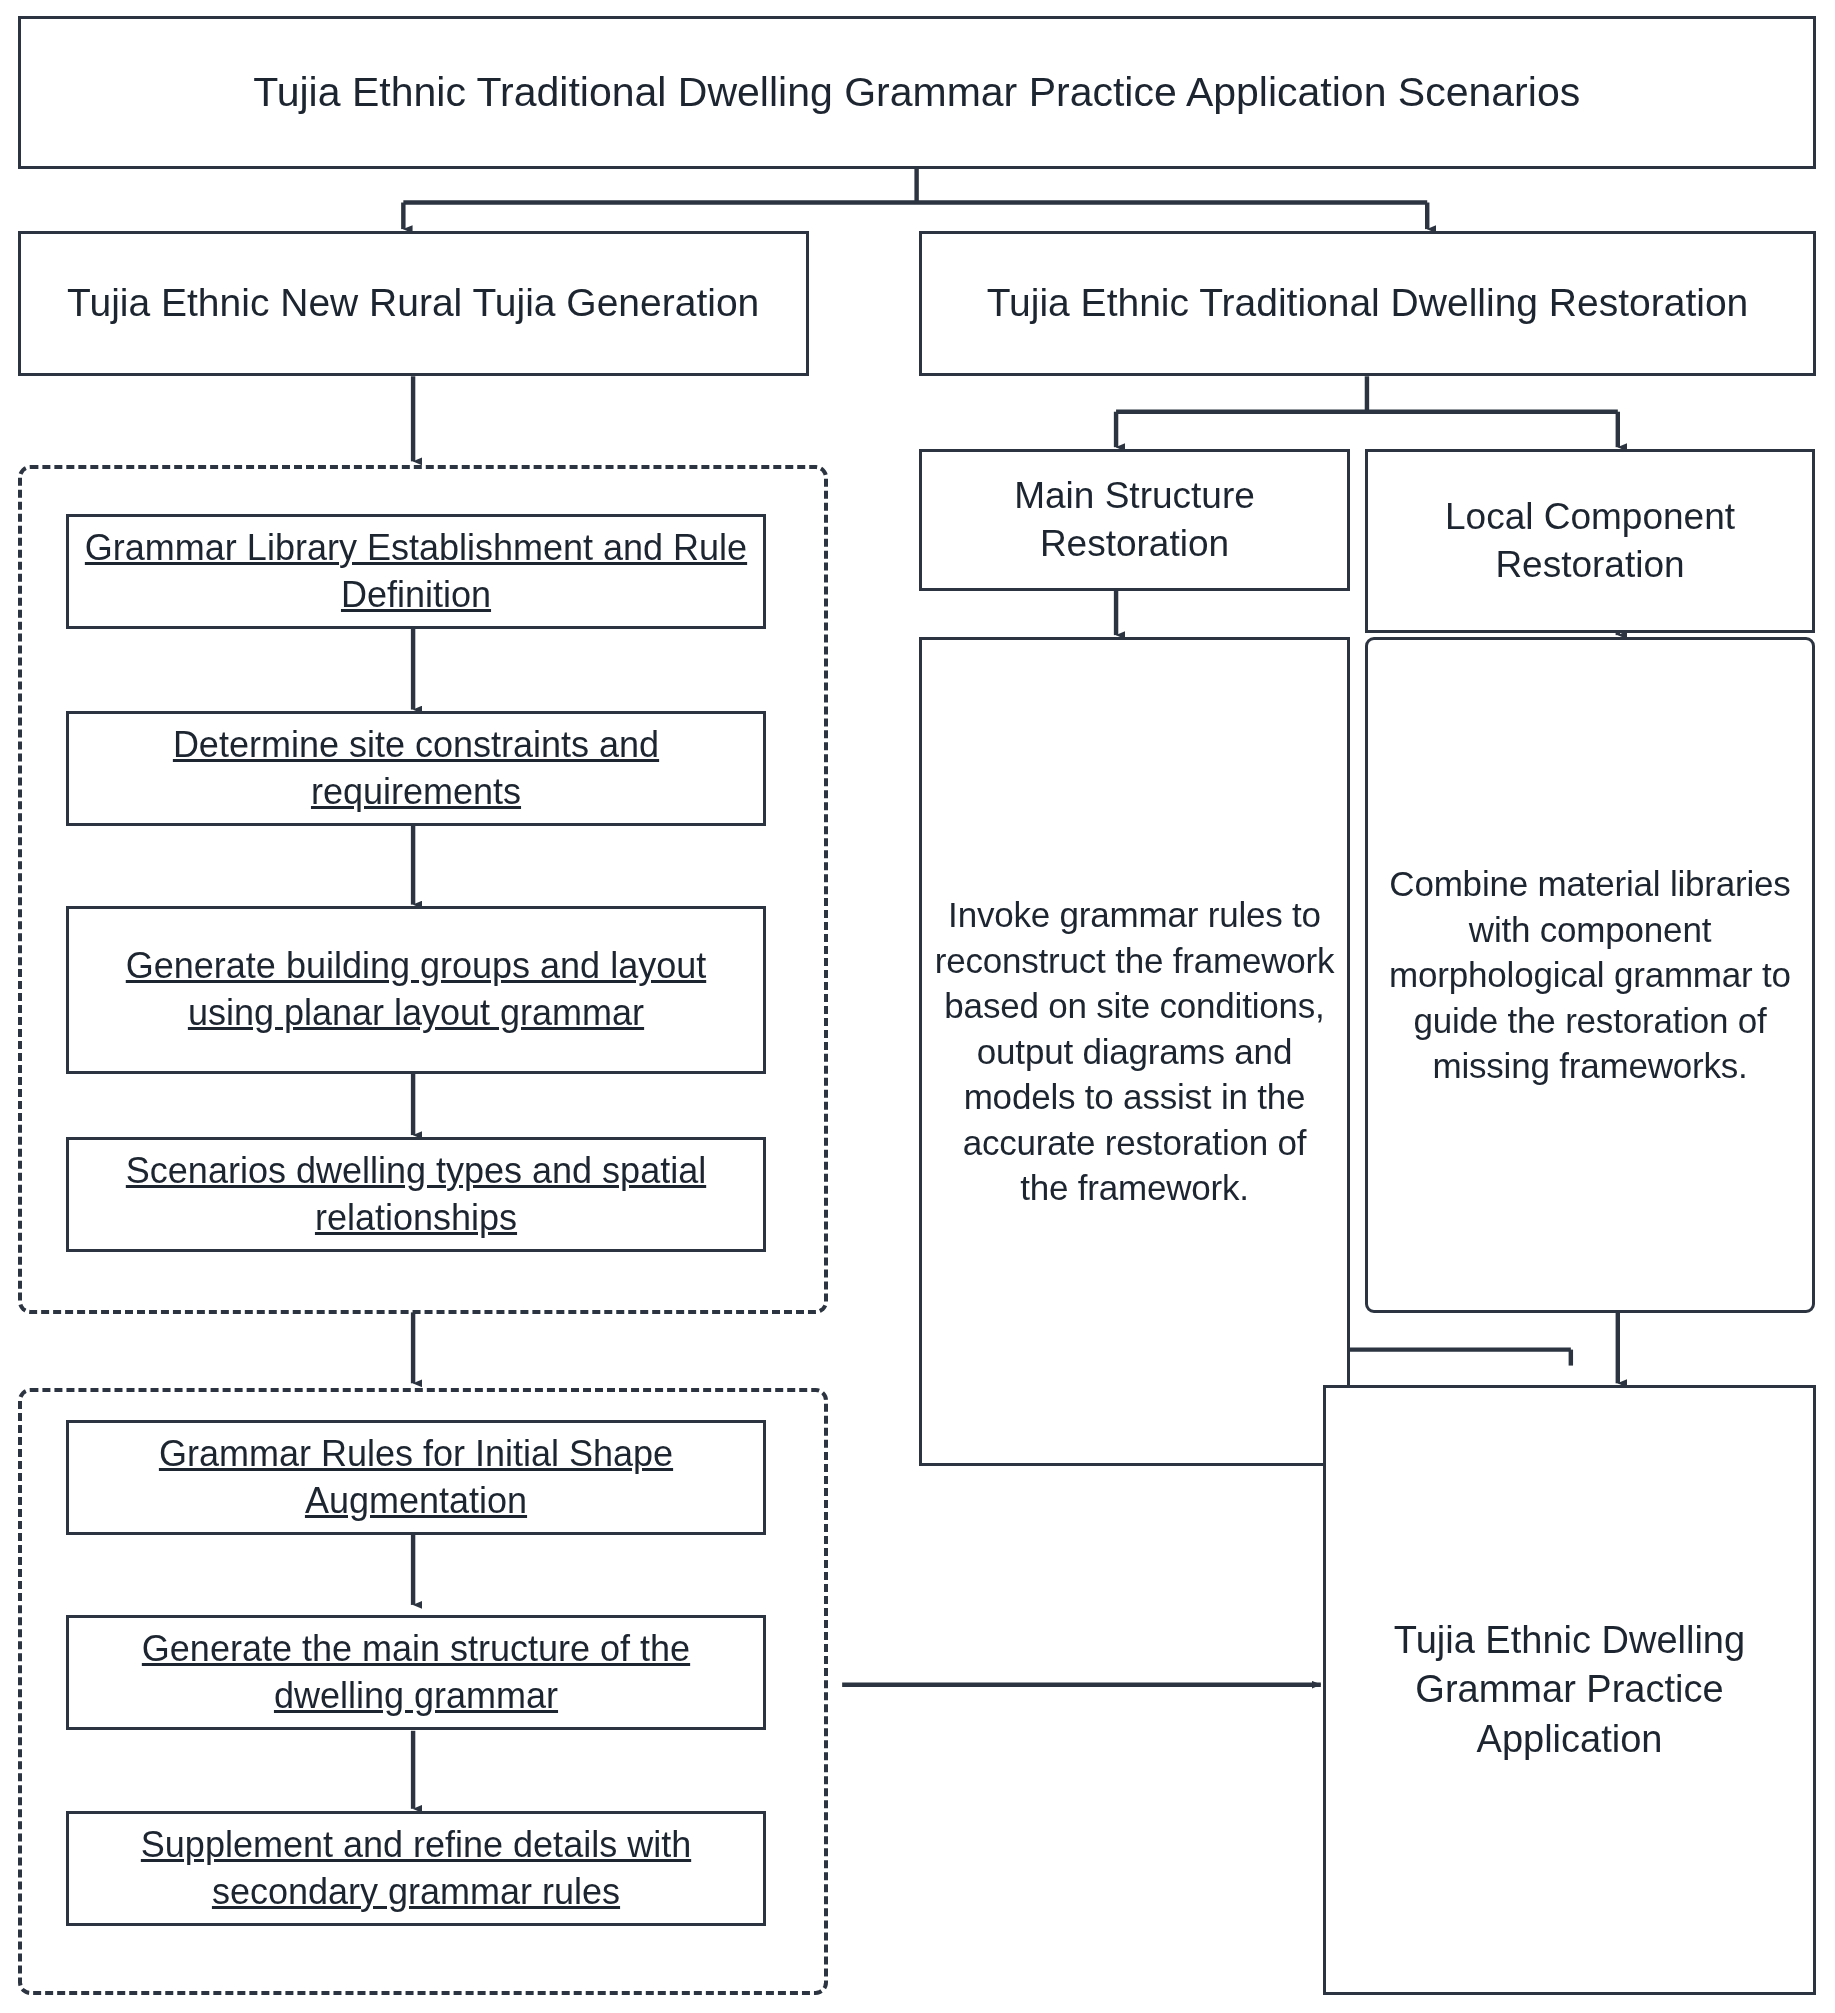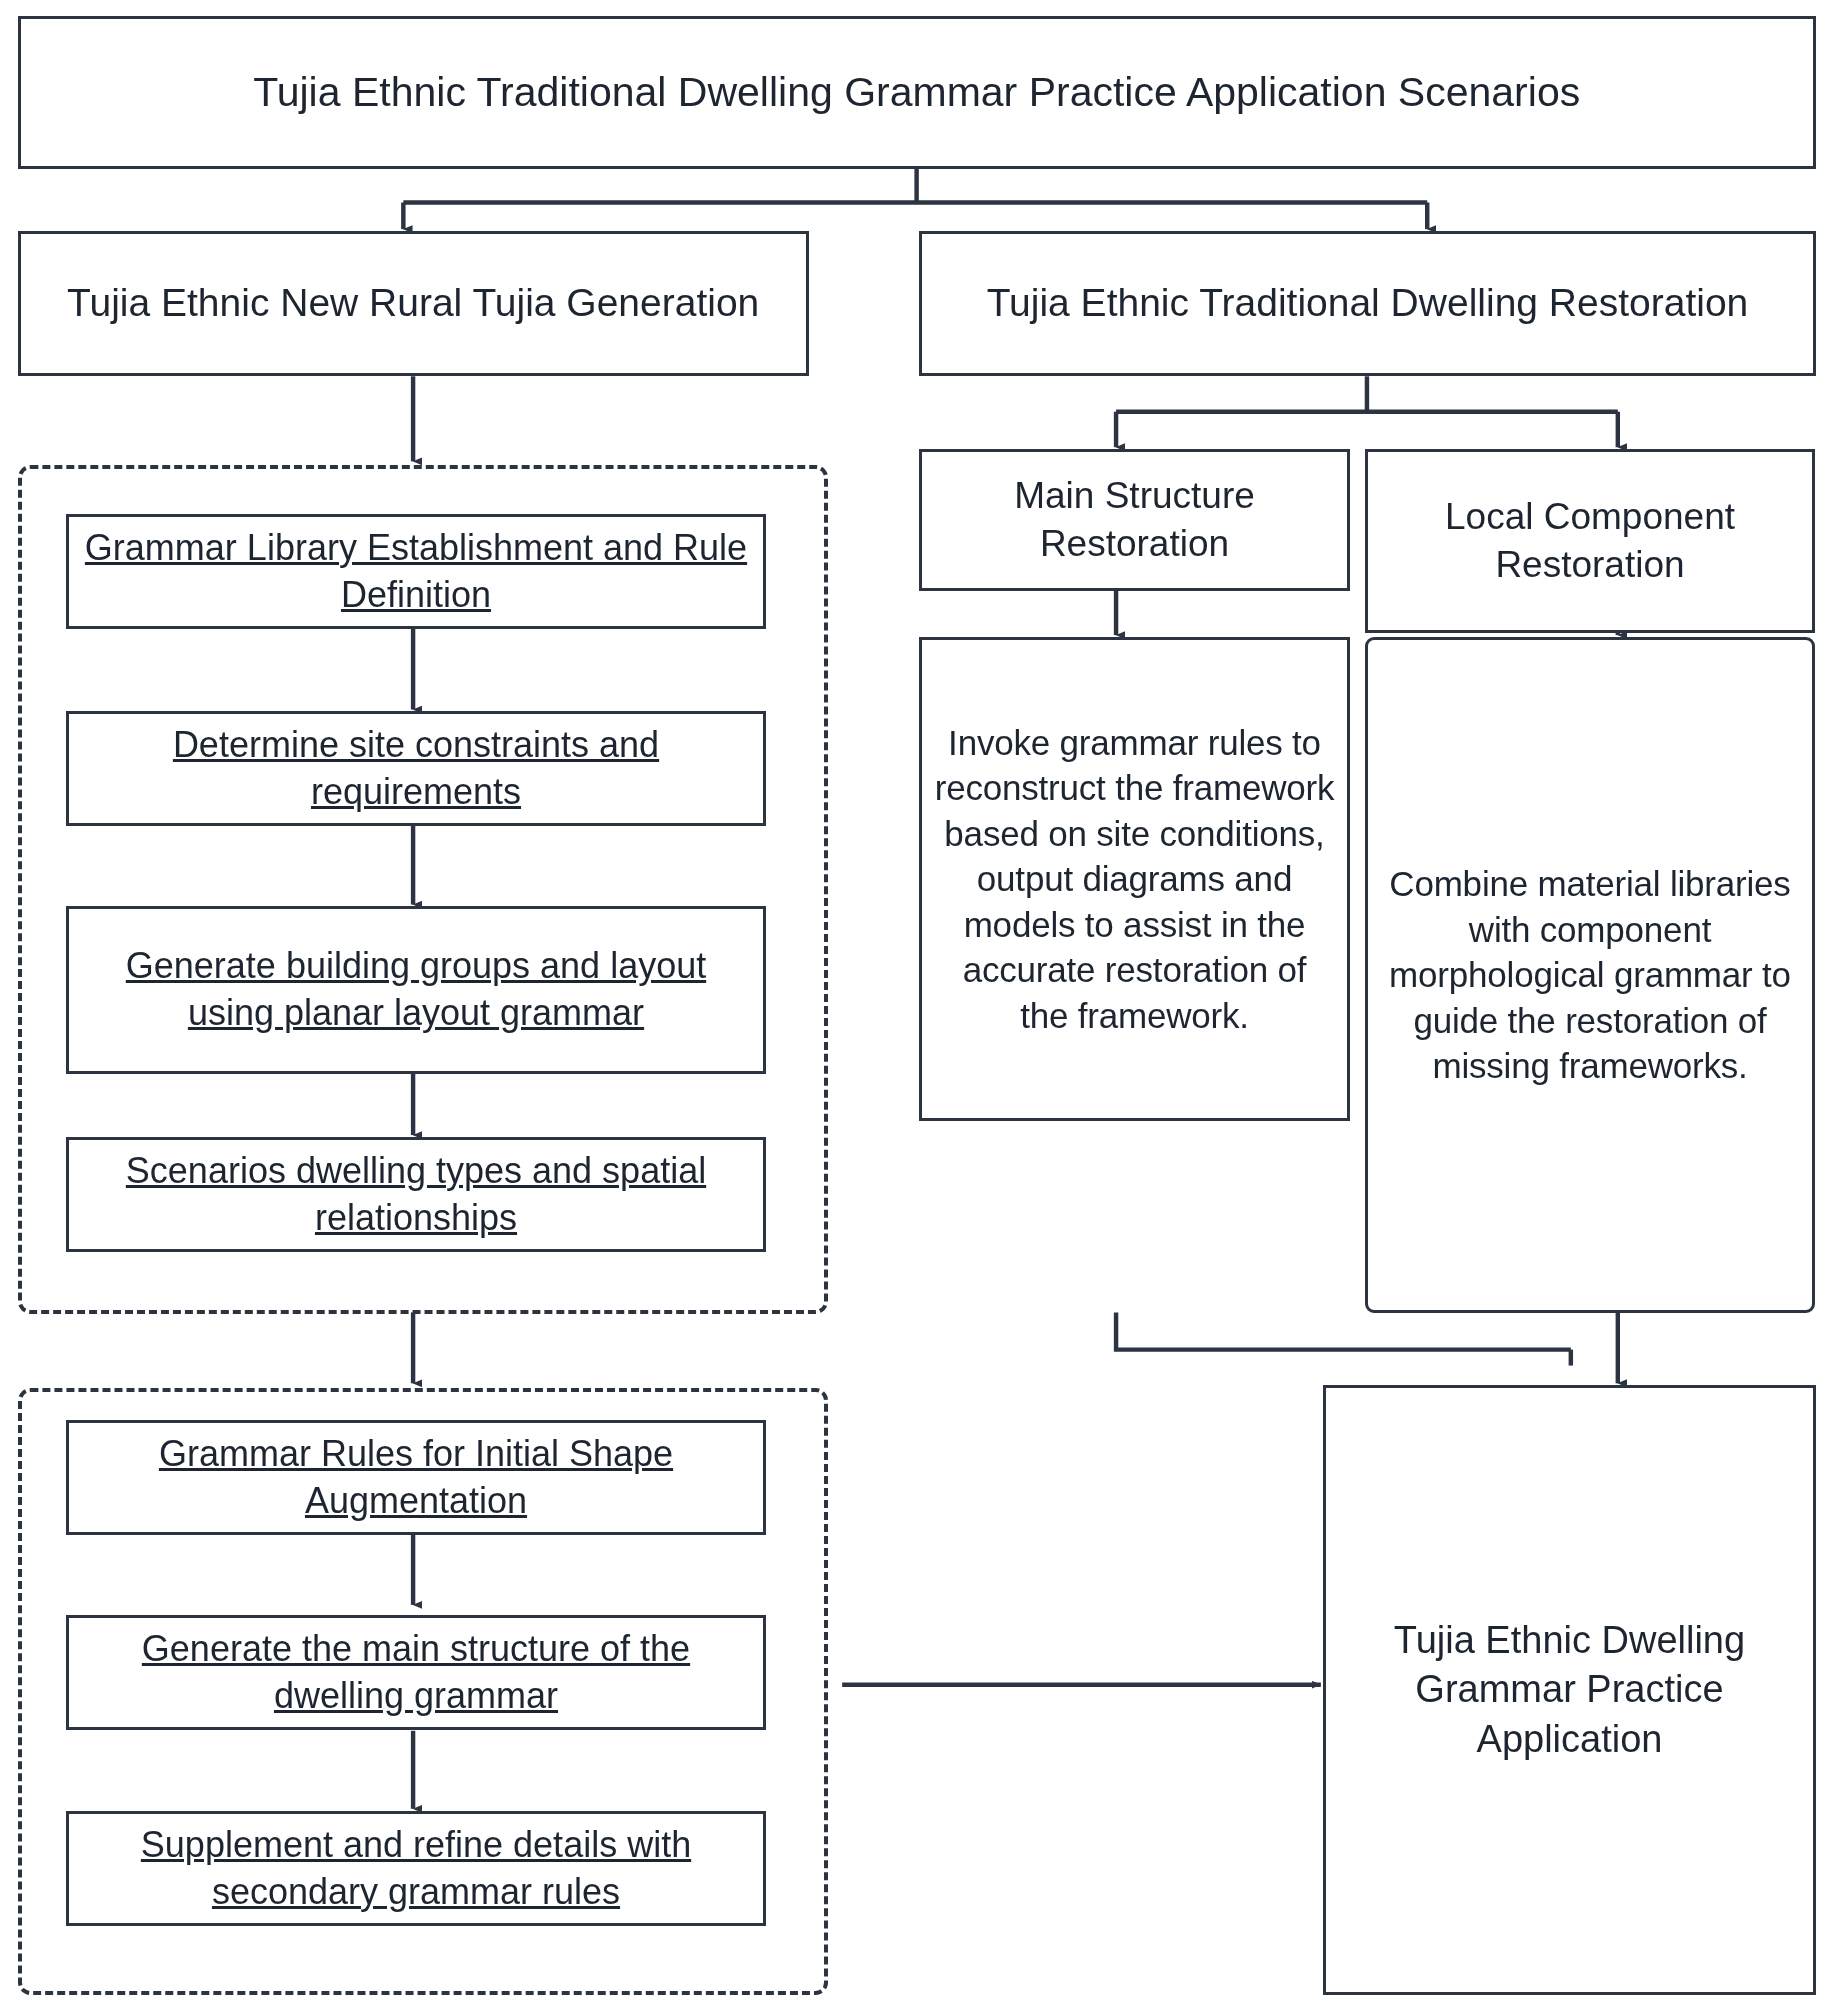--- a/index.html
+++ b/index.html
@@ -148,21 +148,21 @@
   </div>
 
   <div class="node t-sub" style="left:919px; top:449px; width:431px; height:142px;">
     <span>Main Structure Restoration</span>
   </div>
 
   <div class="node t-sub" style="left:1365px; top:449px; width:450px; height:184px;">
     <span>Local Component Restoration</span>
   </div>
 
-  <div class="node t-body" style="left:919px; top:637px; width:431px; height:484px;">
+  <div class="node t-body" style="left:919px; top:637px; width:431px; height:829px;">
     <span>Invoke grammar rules to reconstruct the framework based on site conditions, output diagrams and models to assist in the accurate restoration of the framework.</span>
   </div>
 
   <div class="node t-body" style="left:1365px; top:637px; width:450px; height:676px;border-radius:9px;">
     <span>Combine material libraries with component morphological grammar to guide the restoration of missing frameworks.</span>
   </div>
 
   <div class="node t-final" style="left:1323px; top:1385px; width:493px; height:610px;">
     <span>Tujia Ethnic Dwelling Grammar Practice Application</span>
   </div>

